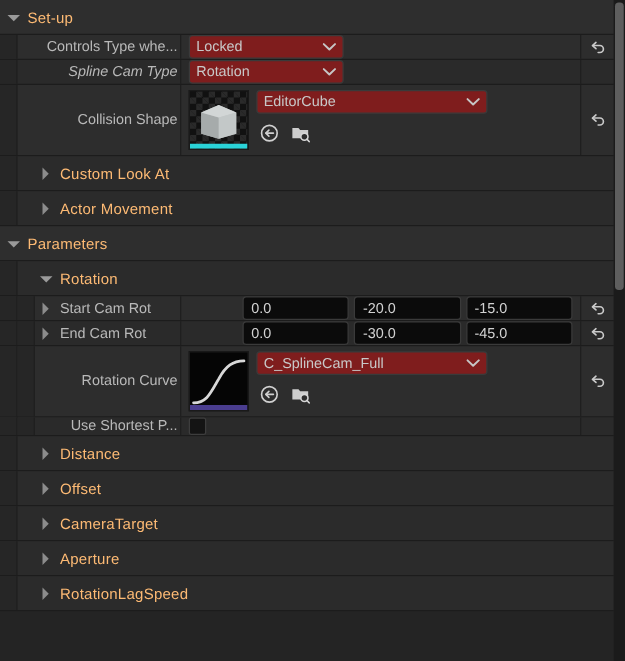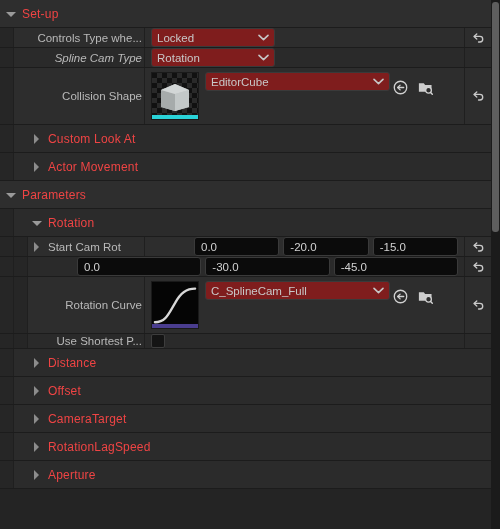--- a/index.html
+++ b/index.html
@@ -39,21 +39,21 @@
     background: #262626;
   }
 
   
   .cat-head {
     display: flex; align-items: center;
     flex: 1 1 auto;
     height: 27px;
     padding-left: 6px;
   }
-  .cat-head .label { margin-left: 6px; color: #ef4444; font-size: 12px; letter-spacing: .2px; }
+  .cat-head .label { margin-left: 6px; color: #fdba74; font-size: 12px; letter-spacing: .2px; }
 
   
   .tri {
     width: 10px; height: 10px;
     position: relative; flex: 0 0 10px;
   }
   .tri::after {
     content: ""; position: absolute;
     width: 0; height: 0;
   }
@@ -170,21 +170,21 @@
   .thumb .uline {
     position: absolute; left: 0; right: 0; bottom: 0; height: 4px;
   }
   .uline.cyan { background: #2ad3d8; }
   .uline.purple { background: #4a3d8f; }
 
   .asset-right {
     flex: 1 1 auto;
     min-width: 0;
     margin-left: 6px;
-    display: flex; flex-direction: row;
+    display: flex; flex-direction: column;
   }
   .asset-icons { display: flex; align-items: center; margin-top: 7px; padding-left: 2px; }
   .aicon { width: 17px; height: 17px; margin-right: 8px; display: block; }
 
   
   .scrollbar-track {
     position: absolute; top: 0; right: 0;
     width: 9px; height: 529px;
     background: #1b1b1b;
   }
@@ -356,20 +356,24 @@
         <path d="M6.6 3.4 L3.4 6.3 L6.6 9.1" fill="none" stroke="#c9c9c9" stroke-width="1.5" stroke-linecap="round" stroke-linejoin="round"></path>
       </svg>
     </div>
   </div>
 
   <div class="row prop alt">
     <div class="guides">
       <div class="guide"></div>
       <div class="guide"></div>
     </div>
+    <div class="name-cell with-tri" style="flex:0 0 117px;">
+      <span class="tri right"></span>
+      <span class="nm">End Cam Rot</span>
+    </div>
     <div class="value-cell">
       <div class="num">0.0</div>
       <div class="num">-30.0</div>
       <div class="num">-45.0</div>
     </div>
     <div class="reset-cell">
       <svg class="reset-icon" viewBox="0 0 16 16">
         <path d="M4.3 6.2 H10.2 a3.2 3.2 0 0 1 0 6.4 H8.6" fill="none" stroke="#c9c9c9" stroke-width="1.5" stroke-linecap="round"></path>
         <path d="M6.6 3.4 L3.4 6.3 L6.6 9.1" fill="none" stroke="#c9c9c9" stroke-width="1.5" stroke-linecap="round" stroke-linejoin="round"></path>
       </svg>
@@ -466,31 +470,31 @@
       <span class="label">CameraTarget</span>
     </div>
   </div>
 
   <div class="row cat1">
     <div class="guides">
       <div class="guide"></div>
     </div>
     <div class="cat-head">
       <span class="tri right"></span>
+      <span class="label">Aperture</span>
+    </div>
+  </div>
+
+  <div class="row cat1">
+    <div class="guides">
+      <div class="guide"></div>
+    </div>
+    <div class="cat-head">
+      <span class="tri right"></span>
       <span class="label">RotationLagSpeed</span>
-    </div>
-  </div>
-
-  <div class="row cat1">
-    <div class="guides">
-      <div class="guide"></div>
-    </div>
-    <div class="cat-head">
-      <span class="tri right"></span>
-      <span class="label">Aperture</span>
     </div>
   </div>
 
   <div class="scrollbar-track">
     <div class="scrollbar-thumb"></div>
   </div>
 
 </div>
 
 </body></html>

